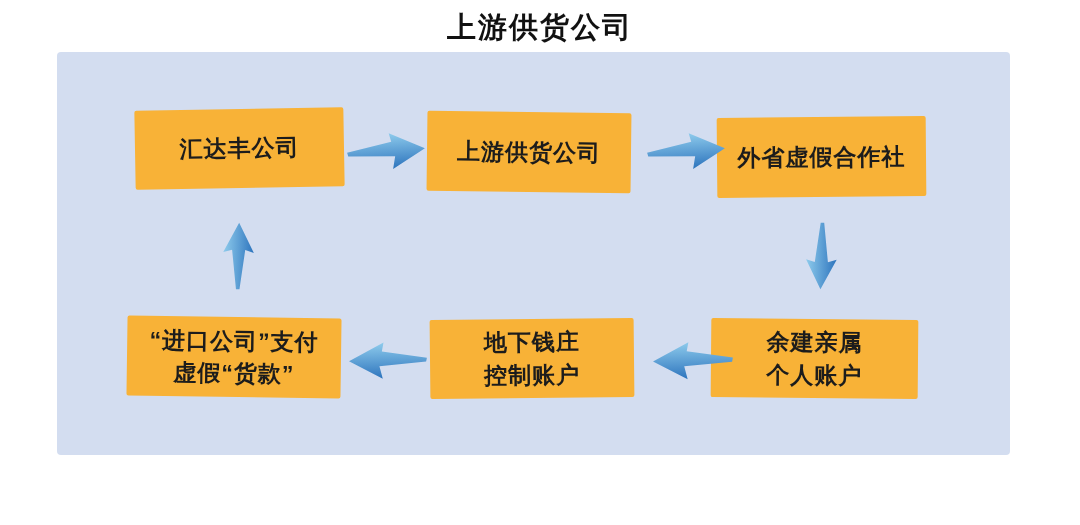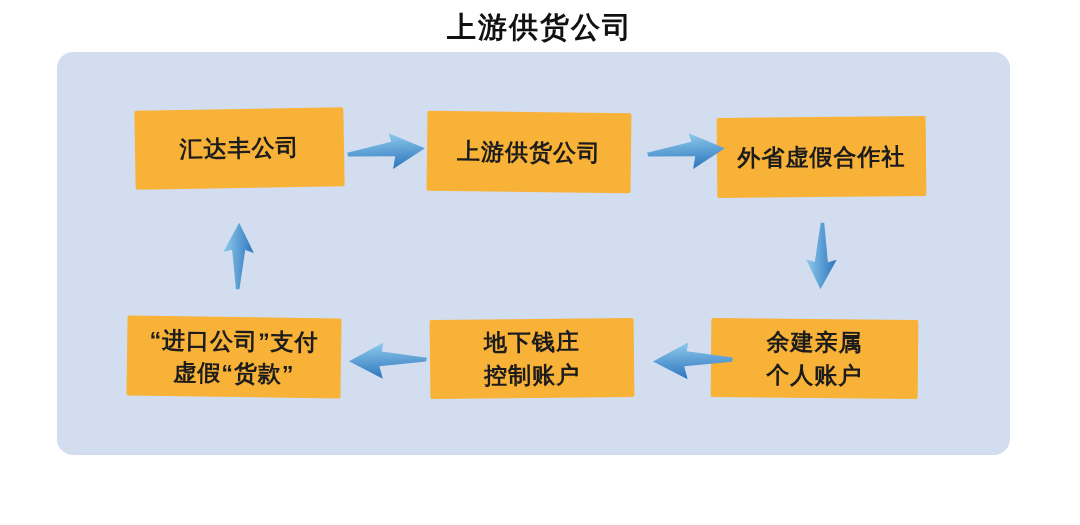--- a/index.html
+++ b/index.html
@@ -15,21 +15,21 @@
     width:1080px;height:525px;position:relative;overflow:hidden;
     font-family:"Liberation Sans","DejaVu Sans",sans-serif;
   }
   .page-title{
     position:absolute;top:8px;left:0;width:100%;
     text-align:center;font-size:29px;font-weight:bold;
     color:var(--title-text);letter-spacing:2px;
   }
   .panel{
     position:absolute;left:57px;top:52px;width:953px;height:403px;
-    background:var(--panel-bg);border-radius:16px;
+    background:var(--panel-bg);border-radius:4px;
   }
   .node{
     position:absolute;display:flex;align-items:center;justify-content:center;
     background:var(--node-bg);color:var(--node-text);
     font-size:23px;font-weight:bold;text-align:center;
     line-height:1.4;white-space:pre-line;letter-spacing:1px;
     border-radius:2px;
   }
   .node-1{left:135px;top:109px;width:209px;height:79px;transform:rotate(-1deg);}
   .node-2{left:427px;top:112px;width:204px;height:80px;transform:rotate(0.7deg);}

